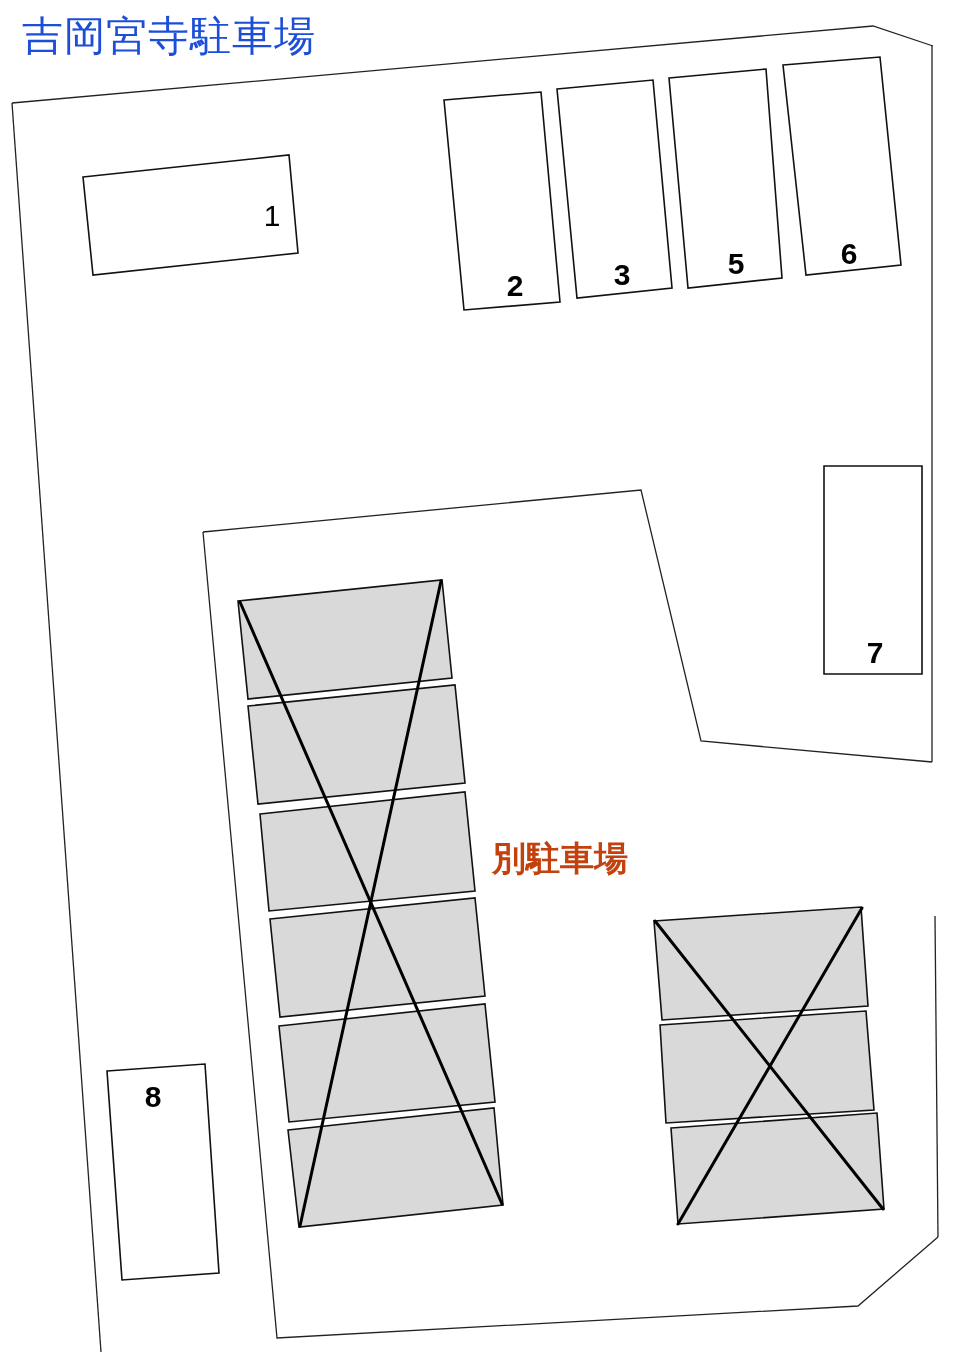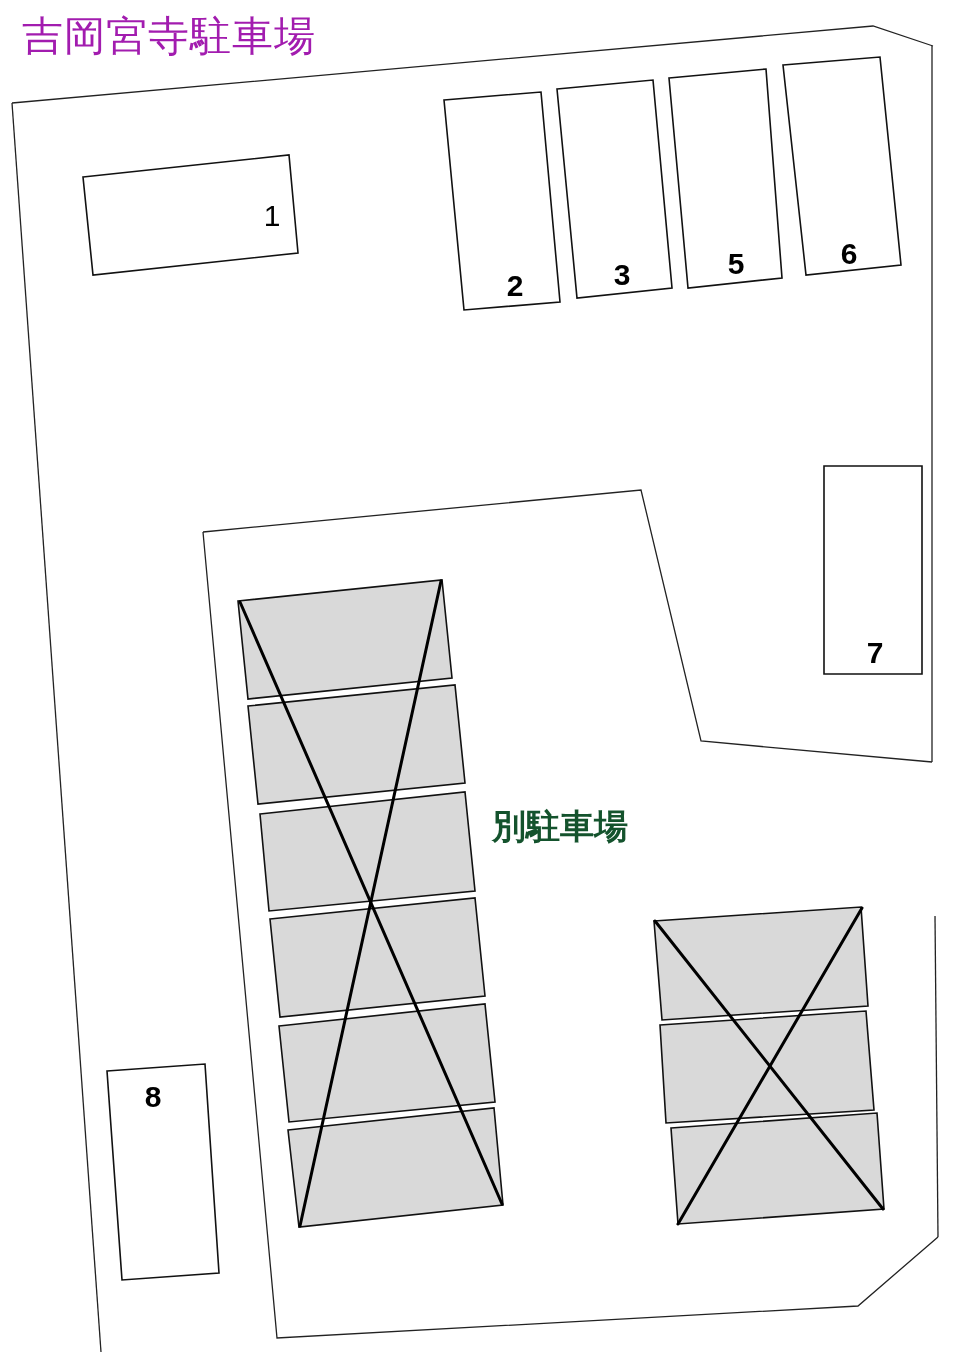--- a/index.html
+++ b/index.html
@@ -13,35 +13,34 @@
       position: relative;
       overflow: hidden;
       font-family: "DejaVu Sans", "Liberation Sans", sans-serif;
     }
     #title {
       position: absolute;
       left: 22px;
       top: 10px;
       font-size: 41px;
       line-height: 52px;
-      color: #a21caf;
+      color: #1d4ed8;
       letter-spacing: 1px;
       font-weight: normal;
       white-space: nowrap;
     }
     #other-lot-label {
       position: absolute;
       left: 492px;
-      top: 807px;
+      top: 836px;
       font-size: 34px;
       line-height: 44px;
       font-weight: bold;
-      color: #14532d;
+      color: #c2410c;
       white-space: nowrap;
-      font-family: Liberation Mono, monospace;
     }
     #map {
       position: absolute;
       left: 0;
       top: 0;
       width: 959px;
       height: 1370px;
     }
     .boundary {
       fill: none;

